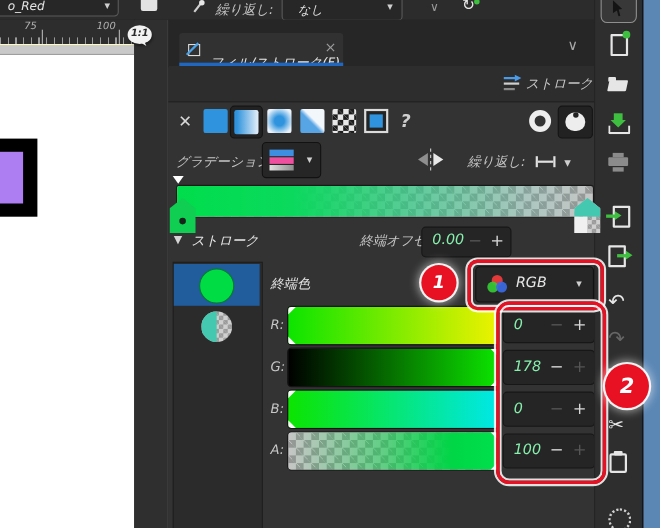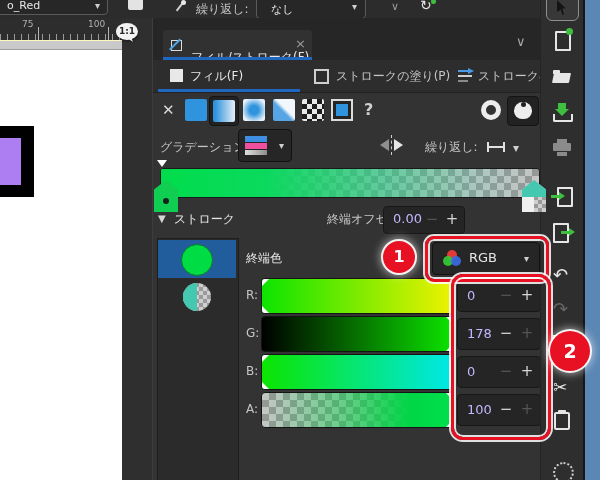--- a/index.html
+++ b/index.html
@@ -1,38 +1,38 @@
 <!DOCTYPE html>
 <html><head>
 <meta charset="utf-8">
 <style>
   html,body{margin:0;padding:0;width:600px;height:480px;overflow:hidden;background:#333;
     font-family:"DejaVu Sans","Liberation Sans",sans-serif;}
-  #app{position:relative;width:600px;height:480px;background:#333;}
+  #app{position:relative;width:600px;height:480px;background:#333;font-style:italic;}
   .abs{position:absolute;}
   .txt{font-size:12px;color:#c6c6c6;white-space:nowrap;}
   .wtxt{font-size:12px;color:#e6e6e6;white-space:nowrap;}
   .arrow{font-size:10px;color:#cfcfcf;line-height:1;}
   
   .checker{background-color:#c6c6c6;background-image:
     linear-gradient(45deg,#979797 25%,transparent 25%,transparent 75%,#979797 75%),
     linear-gradient(45deg,#979797 25%,transparent 25%,transparent 75%,#979797 75%);
     background-size:14px 14px;background-position:0 0,7px 7px;}
   .checker-sm{background-color:#cfcfcf;background-image:
     linear-gradient(45deg,#9a9a9a 25%,transparent 25%,transparent 75%,#9a9a9a 75%),
     linear-gradient(45deg,#9a9a9a 25%,transparent 25%,transparent 75%,#9a9a9a 75%);
     background-size:8px 8px;background-position:0 0,4px 4px;}
   
   .btn{background:#272727;border:1px solid #5a5a5a;border-radius:4px;}
   .darkbtn{background:#262626;border:1px solid #121212;border-radius:4px;}
   .pressed{background:#222;border:1px solid #141414;border-radius:4px;}
   
   .ft{width:22px;height:22px;border-radius:2px;}
   .spin{background:#252525;border:1px solid #171717;border-radius:4px;}
-  .spin .val{position:absolute;left:9px;top:7px;font-size:13px;color:#c4b5fd;}
+  .spin .val{position:absolute;left:9px;top:7px;font-size:13px;color:#86efac;}
   .sbtn{position:absolute;top:4px;width:16px;height:20px;font-size:15px;line-height:20px;
     text-align:center;color:#d6d6d6;}
   .sbtn.dis{color:#555;}
   .slider{position:absolute;height:34px;width:191px;border:1px solid #141414;border-radius:4px;overflow:hidden;}
   .mk{position:absolute;width:0;height:0;}
   .mk.tl{left:0;top:0;border-top:7px solid #fff;border-right:7px solid transparent;}
   .mk.bl{left:0;bottom:0;border-bottom:7px solid #fff;border-right:7px solid transparent;}
   .mk.tr{right:0;top:0;border-top:7px solid #fff;border-left:7px solid transparent;}
   .mk.br{right:0;bottom:0;border-bottom:7px solid #fff;border-left:7px solid transparent;}
   
@@ -104,29 +104,20 @@
       <div class="abs" style="left:0;bottom:1px;width:9px;height:9px;border:1.5px solid #dcdcdc;"></div>
       <div class="abs" style="left:3px;top:-1px;width:2px;height:15px;background:#4aa3e8;transform:rotate(45deg);"></div>
     </div>
     <span class="abs wtxt" style="left:28px;top:19px;">フィル/ストローク(F)</span>
     <span class="abs" style="left:132px;top:6px;color:#9c9c9c;font-size:13px;">×</span>
     <div class="abs" style="left:0;bottom:0;width:149px;height:3px;background:#1f67c0;"></div>
   </div>
   <span class="abs" style="left:516px;top:34px;color:#a8a8a8;font-size:13px;">∨</span>
 
   <div class="abs" style="left:153px;top:60px;width:387px;height:32px;background:#2d2d2d;border-bottom:1px solid #222;"></div>
-  <div class="abs" style="left:158px;top:60px;width:142px;height:32px;">
-    <div class="abs" style="left:12px;top:9px;width:13px;height:13px;background:#e8e8e8;"></div>
-    <span class="abs wtxt" style="left:32px;top:8px;">フィル(F)</span>
-    <div class="abs" style="left:0;bottom:0;width:142px;height:3px;background:#1f67c0;"></div>
-  </div>
-  <div class="abs" style="left:306px;top:60px;width:142px;height:32px;">
-    <div class="abs" style="left:8px;top:9px;width:11px;height:11px;border:2px solid #cfcfcf;"></div>
-    <span class="abs txt" style="left:30px;top:8px;">ストロークの塗り(P)</span>
-  </div>
   <div class="abs" style="left:452px;top:60px;width:88px;height:32px;overflow:hidden;">
     <div class="abs" style="left:6px;top:10px;width:16px;height:12px;">
       <div class="abs" style="left:0;top:0;width:12px;height:2px;background:#4a9ae8;"></div>
       <div class="abs" style="left:10px;top:-2px;width:0;height:0;border-left:6px solid #4a9ae8;border-top:3px solid transparent;border-bottom:3px solid transparent;"></div>
       <div class="abs" style="left:0;top:5px;width:14px;height:2px;background:#cfcfcf;"></div>
       <div class="abs" style="left:0;top:10px;width:10px;height:2px;background:#8a8a8a;"></div>
     </div>
     <span class="abs txt" style="left:26px;top:8px;">ストロークのスタイル(Y)</span>
   </div>
 

